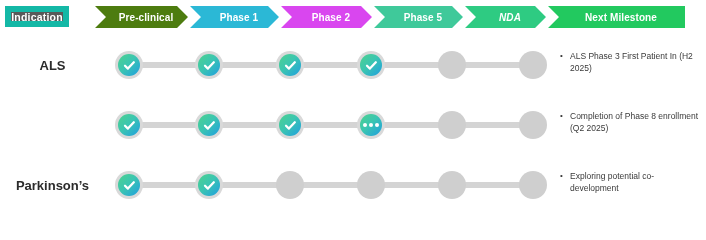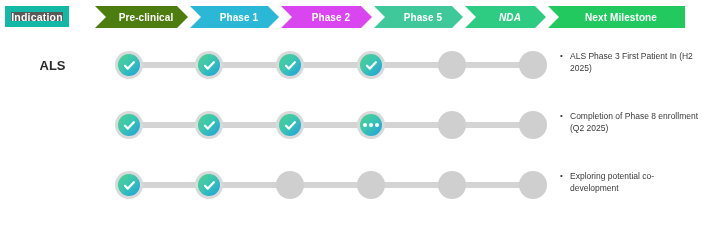--- a/index.html
+++ b/index.html
@@ -281,20 +281,21 @@
         </div>
         <div class="node empty" style="left: 323px;"></div>
         <div class="node empty" style="left: 404px;"></div>
       </div>
       <div class="note">
         <div class="note-bullet">•</div>
         <div class="note-text">Completion of Phase 8 enrollment (Q2 2025)</div>
       </div>
     </div>
     <div class="row" style="top: 120px;">
+      <div class="row-label">Parkinson’s</div>
       <div class="track">
         <div class="track-line"></div>
         <div class="node done" style="left: 0px;">
           <div class="node-inner">
             <svg class="check-svg" width="15" height="15" viewBox="0 0 16 16" aria-hidden="true">
               <path d="M3.2 8.3 L6.3 11.3 L12.6 4.6" fill="none" stroke="#ffffff" stroke-width="2.4" stroke-linecap="round" stroke-linejoin="round"></path>
             </svg>
           </div>
         </div>
         <div class="node done" style="left: 80px;">

